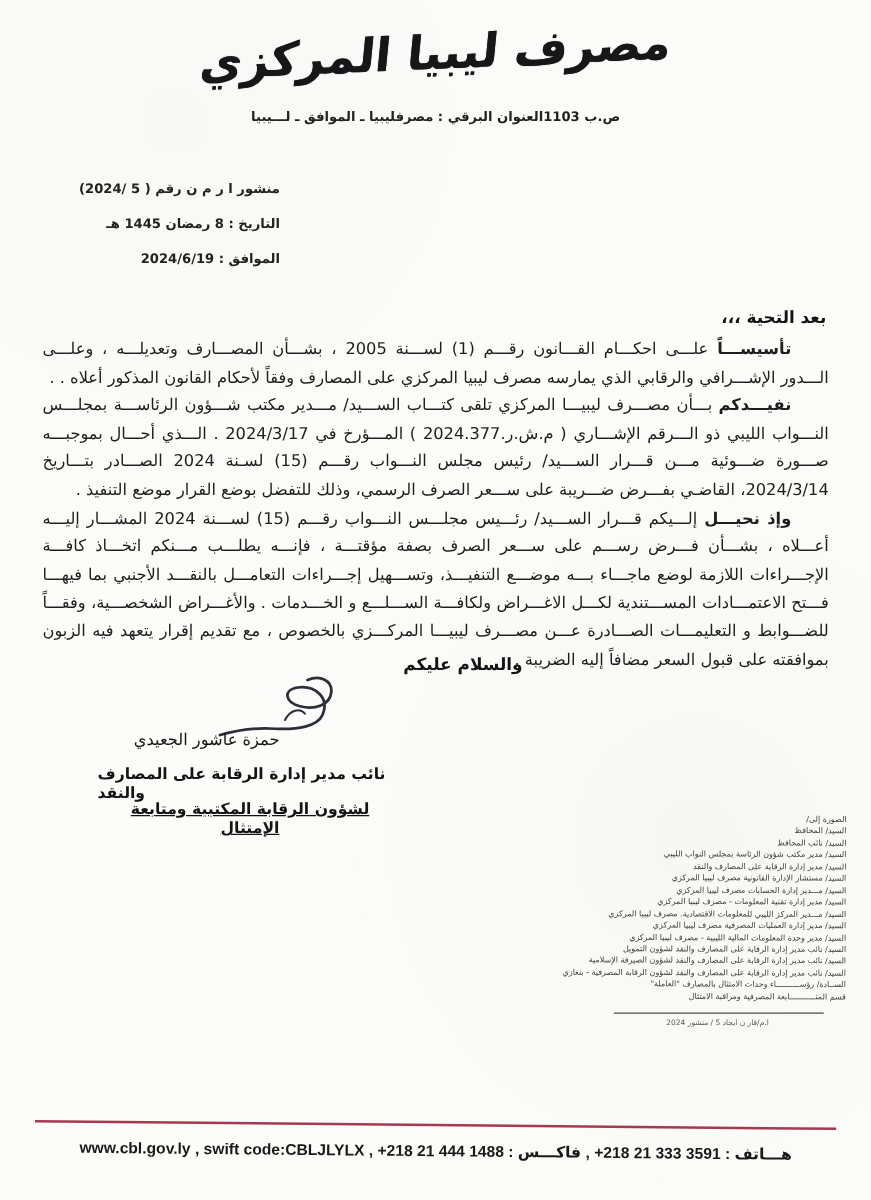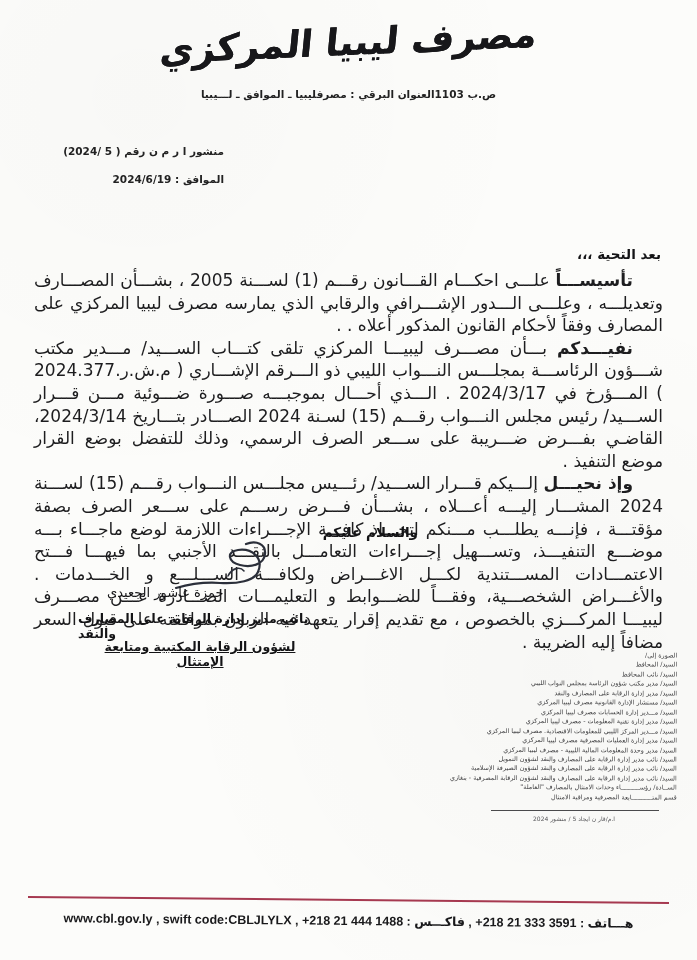--- a/index.html
+++ b/index.html
@@ -45,21 +45,21 @@
     direction:rtl;font-size:14px;font-weight:bold;color:#141416;
   }
   .salutation{
     position:absolute;top:246px;right:36px;
     direction:rtl;font-size:13.5px;font-weight:bold;color:#141416;
   }
   
   .body-text{
     position:absolute;top:269px;left:34px;right:34px;
     direction:rtl;
-    font-size:17px;line-height:22.6px;color:#1d1d1f;
+    font-size:13px;line-height:22.6px;color:#1d1d1f;
     text-align:justify;text-align-last:right;
   }
   .body-text p{margin:0;text-indent:30px;}
   .lead{font-weight:bold;}
   
   .closing{
     position:absolute;top:524px;left:308px;width:110px;
     direction:rtl;
     font-size:13.5px;font-weight:bold;color:#141416;
   }
@@ -111,20 +111,21 @@
 
 <div class="paper">
 
   <div class="logo-wrap">
     <span class="logo-calligraphy">مصرف ليبيا المركزي</span>
   </div>
   <div class="address-line">ص.ب 1103العنوان البرقي : مصرفليبيا ـ الموافق ـ لـــيبيا</div>
 
   <div class="ref-block">
     <div>منشور ا ر م ن رقم ( 5 /2024)</div>
+    <div>التاريخ : 8 رمضان 1445 هـ</div>
     <div>الموافق : 2024/6/19</div>
   </div>
 
   <div class="salutation">بعد التحية ،،،</div>
 
   <div class="body-text">
     <p><span class="lead">تأسيســـاً</span><span> علـــى احكـــام القـــانون رقـــم (1) لســـنة 2005 ، بشـــأن المصـــارف وتعديلـــه ، وعلـــى الـــدور الإشـــرافي والرقابي الذي يمارسه مصرف ليبيا المركزي على المصارف وفقاً لأحكام القانون المذكور أعلاه . .</span></p>
     <p><span class="lead">نفيـــدكم</span><span> بـــأن مصـــرف ليبيـــا المركزي تلقى كتـــاب الســـيد/ مـــدير مكتب شـــؤون الرئاســـة بمجلـــس النـــواب الليبي ذو الـــرقم الإشـــاري ( م.ش.ر.2024.377 ) المـــؤرخ في 2024/3/17 . الـــذي أحـــال بموجبـــه صـــورة ضـــوئية مـــن قـــرار الســـيد/ رئيس مجلس النـــواب رقـــم (15) لسـنة 2024 الصـــادر بتـــاريخ 2024/3/14، القاضـي بفـــرض ضـــريبة على ســـعر الصرف الرسمي، وذلك للتفضل بوضع القرار موضع التنفيذ .</span></p>
     <p><span class="lead">وإذ نحيـــل</span><span> إلـــيكم قـــرار الســـيد/ رئـــيس مجلـــس النـــواب رقـــم (15) لســـنة 2024 المشـــار إليـــه أعـــلاه ، بشـــأن فـــرض رســـم على ســـعر الصرف بصفة مؤقتـــة ، فإنـــه يطلـــب مـــنكم اتخـــاذ كافـــة الإجـــراءات اللازمة لوضع ماجـــاء بـــه موضـــع التنفيـــذ، وتســـهيل إجـــراءات التعامـــل بالنقـــد الأجنبي بما فيهـــا فـــتح الاعتمـــادات المســـتندية لكـــل الاغـــراض ولكافـــة الســـلـــع و الخـــدمات . والأغـــراض الشخصـــية، وفقـــاً للضـــوابط و التعليمـــات الصـــادرة عـــن مصـــرف ليبيـــا المركـــزي بالخصوص ، مع تقديم إقرار يتعهد فيه الزبون بموافقته على قبول السعر مضافاً إليه الضريبة .</span></p>
   </div>

